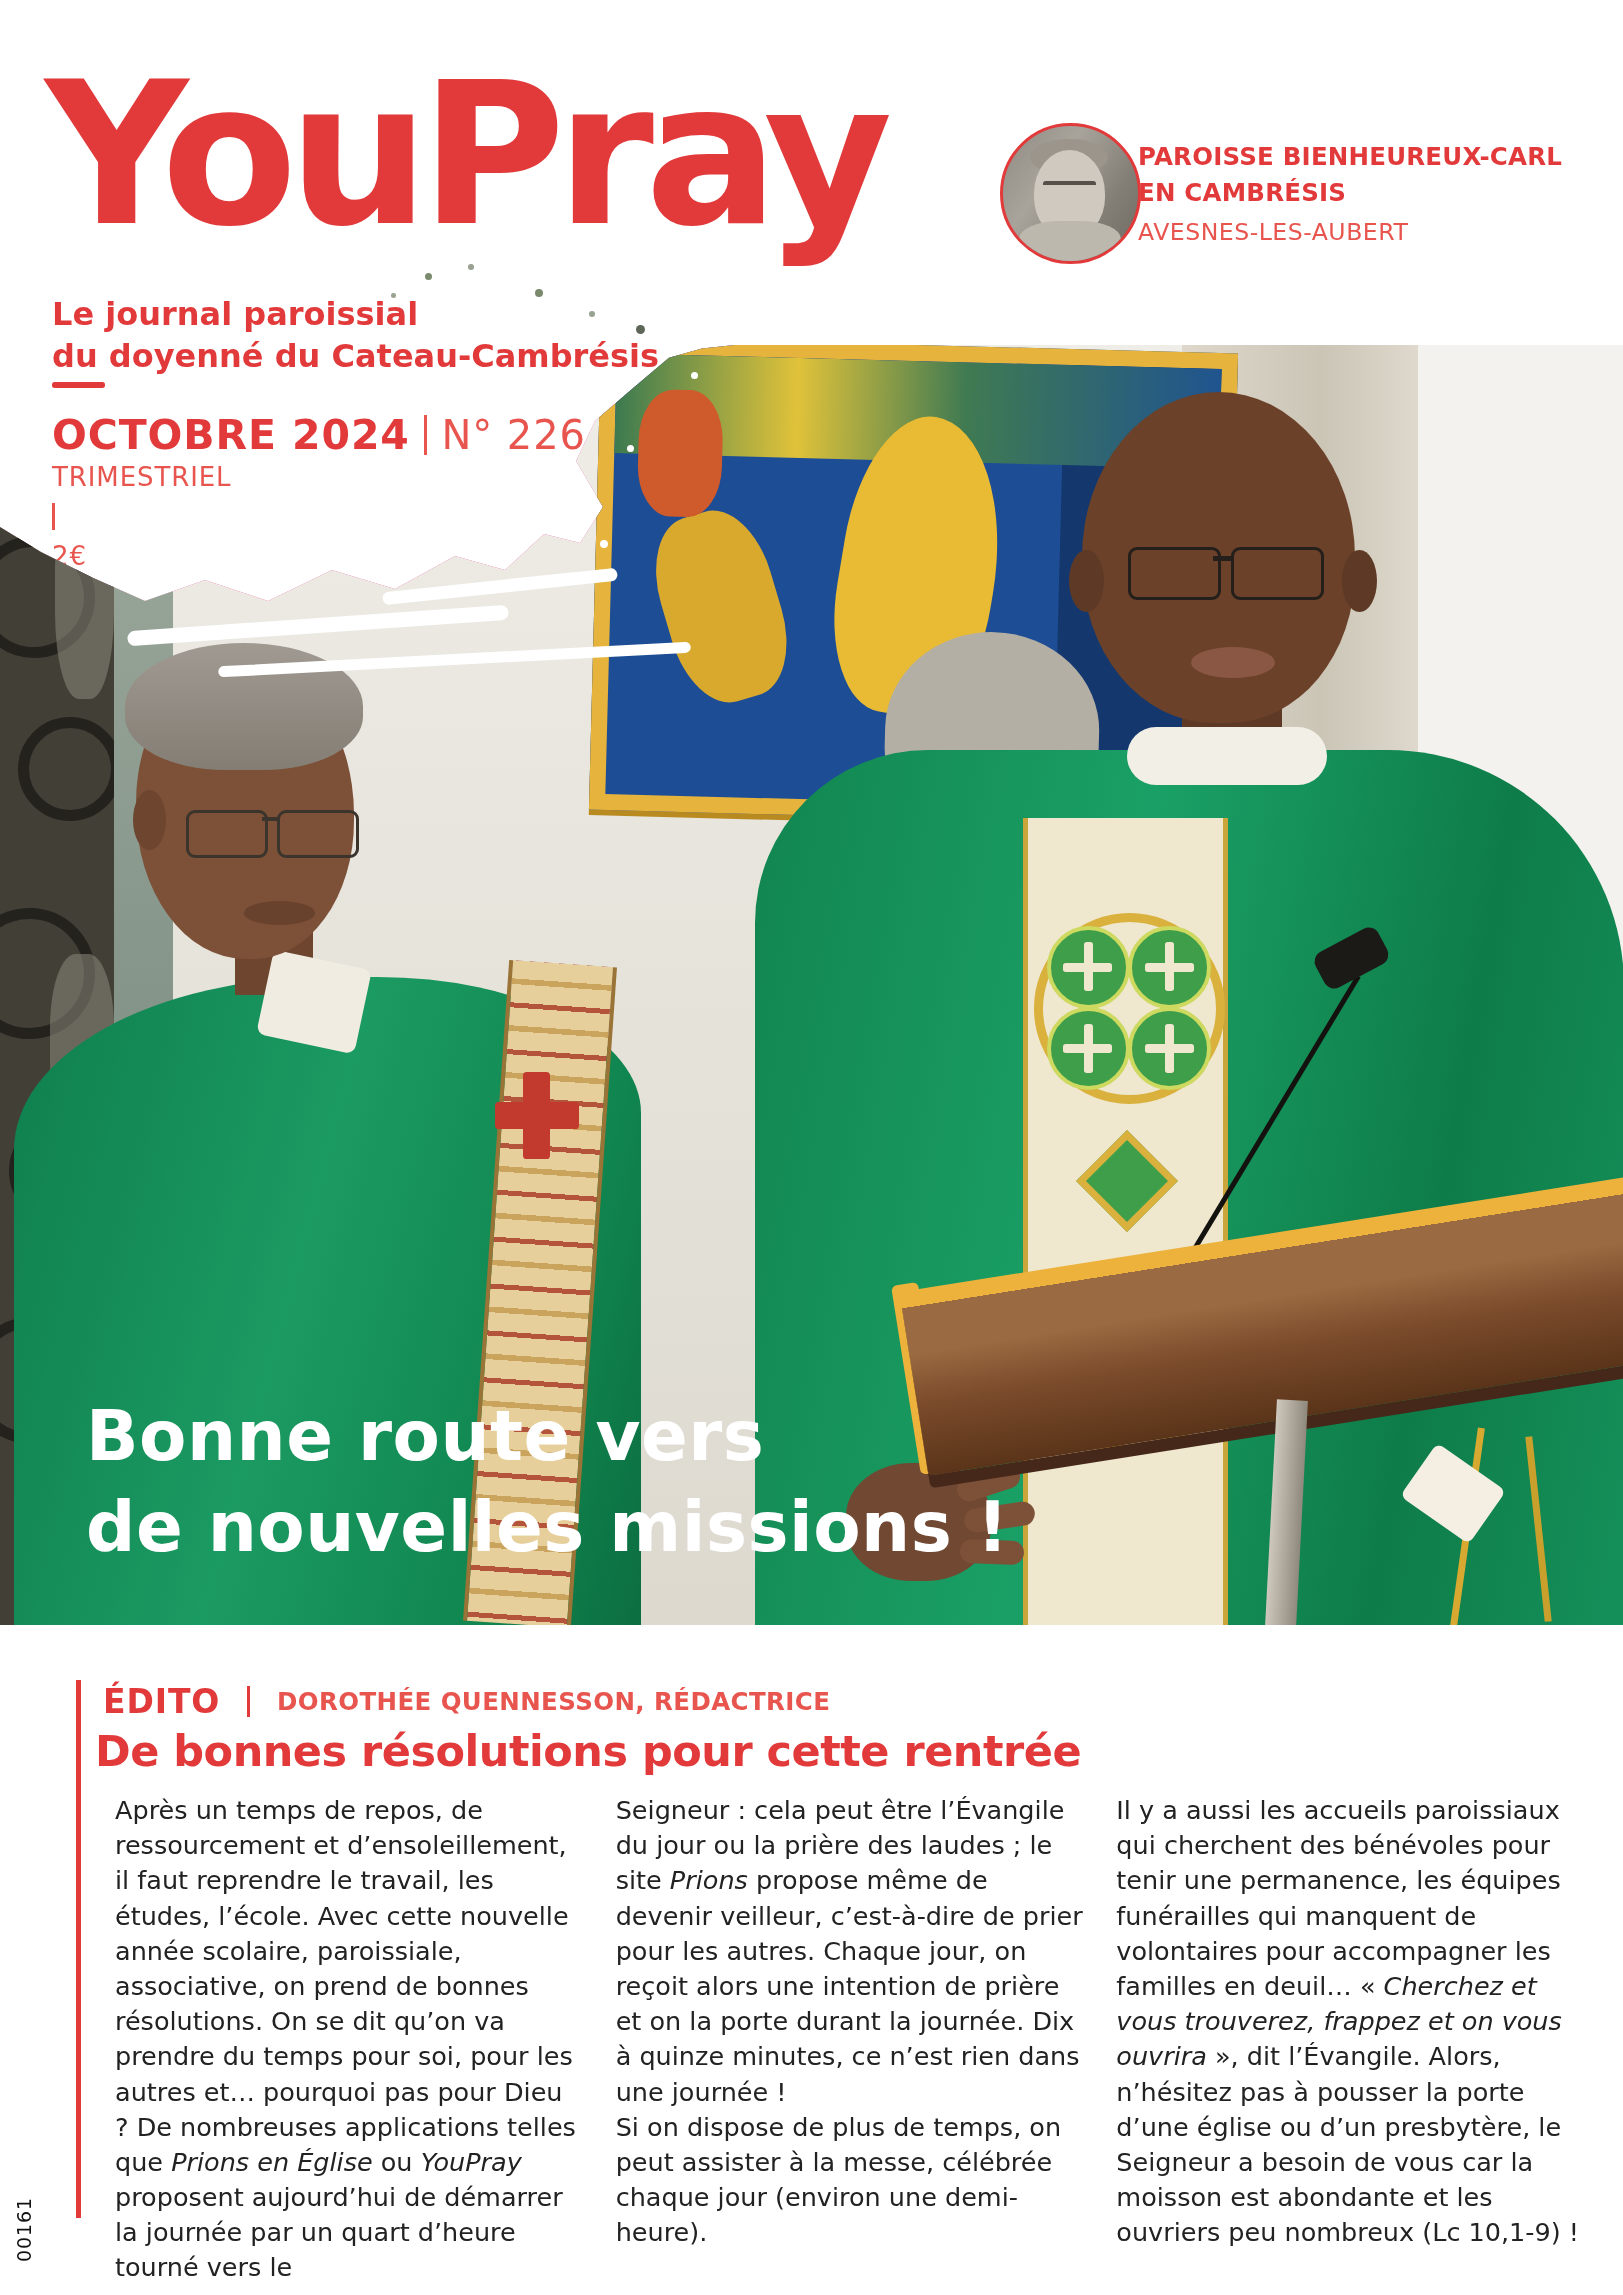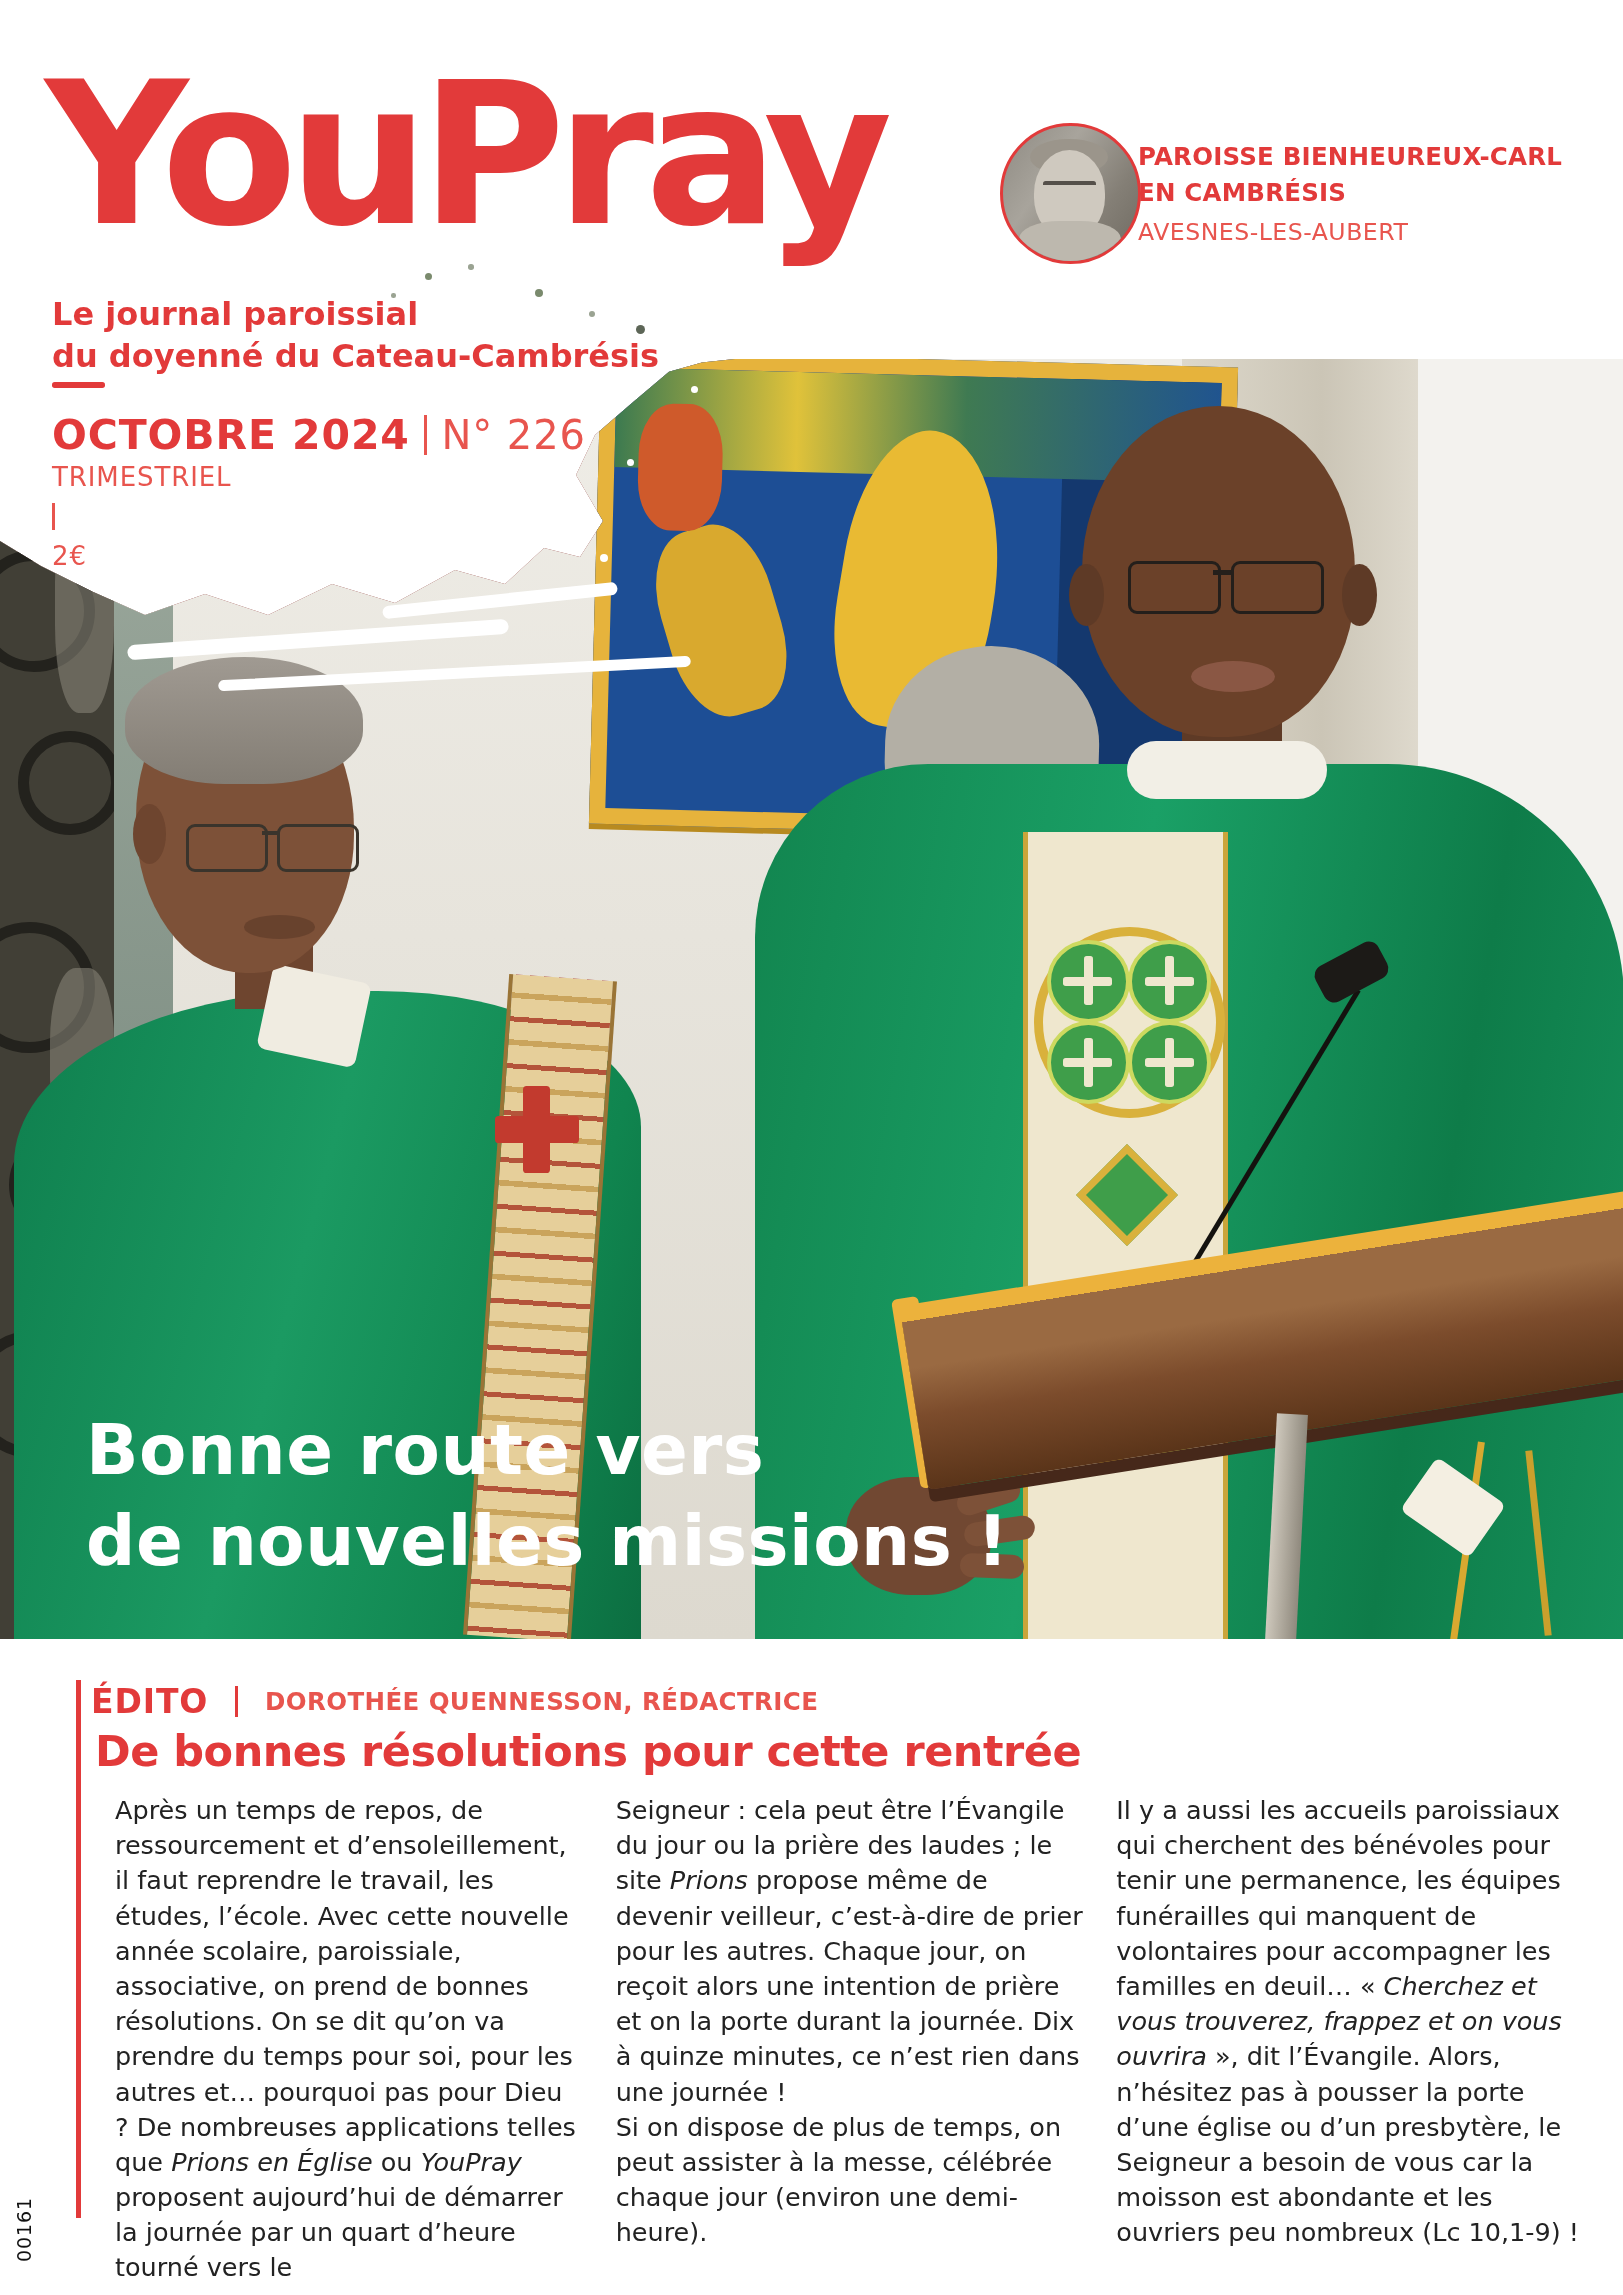--- a/index.html
+++ b/index.html
@@ -34,21 +34,21 @@
   .portrait .torso{position:absolute;left:16.4px;top:95px;width:102px;height:45px;border-radius:40% 40% 0 0;
             background:#bdb8ae;}
   .parish-text{left:1138px;top:139px;}
   .parish-name{font-size:24.5px;line-height:1.45;font-weight:bold;color:#e23a3a;letter-spacing:0.2px;}
   .parish-loc{margin-top:8.2px;font-size:23.6px;font-weight:400;color:#e8554e;letter-spacing:0.5px;}
 
   
   .speckle{border-radius:50%;}
 
   
-  .photo{left:0;top:359px;width:1624px;height:1280px;background:#7f1d1d;
+  .photo{left:0;top:345px;width:1624px;height:1280px;background:#ec4899;
     clip-path:polygon(0px 182px,41px 207px,91px 232px,145px 256px,205px 235px,268px 256px,
       332px 225px,395px 244px,455px 211px,505px 225px,544px 189px,580px 198px,603px 162px,
       576px 116px,595px 76px,632px 44px,669px 12.7px,702px 3.6px,735px 0px,
       1624px 0px,1624px 1280px,0px 1280px);}
   .photo .abs{position:absolute;}
   .wall{inset:0;background:linear-gradient(180deg,#efede7 0%,#e7e4dc 45%,#ddd9cf 100%);}
   .wall-strip{left:109px;top:136px;width:64px;bottom:0;
       background:linear-gradient(180deg,#9aa79b,#7f8f84 60%,#6d7d72);}
   .pillar-a{left:1182px;top:0;width:255px;height:473px;
       background:linear-gradient(90deg,#ddd8cb,#cbc5b6 55%,#e2ddd1);}
@@ -146,21 +146,21 @@
   
   .streak{background:#ffffff;border-radius:9px;}
   .wdot{background:#ffffff;border-radius:50%;}
 
   
   .headline{left:86px;top:1046px;color:#ffffff;font-weight:bold;font-size:69px;line-height:1.32;
       letter-spacing:0.5px;}
 
   
   .edito-rule{left:76px;top:1680px;width:4.5px;height:538px;background:#e23a3a;}
-  .edito-label-row{left:91px;top:1682px;display:flex;align-items:center;gap:27px;}
+  .edito-label-row{left:103px;top:1682px;display:flex;align-items:center;gap:27px;}
   .edito-label{font-size:33px;font-weight:bold;color:#e23a3a;letter-spacing:0.9px;}
   .edito-sep{width:2.7px;height:31px;background:#e23a3a;}
   .edito-author{font-size:24.5px;font-weight:bold;color:#e8554e;letter-spacing:0.4px;}
   .edito-heading{left:95px;top:1726px;font-size:43px;font-weight:bold;color:#e23a3a;letter-spacing:-0.5px;}
   .edito-cols{left:115px;top:1793px;width:1469px;display:flex;gap:33px;}
   .edito-col{width:468px;font-size:25.5px;line-height:1.38;color:#222222;}
   .edito-col p{margin:0;}
   .edito-col em{font-style:italic;}
 
   

